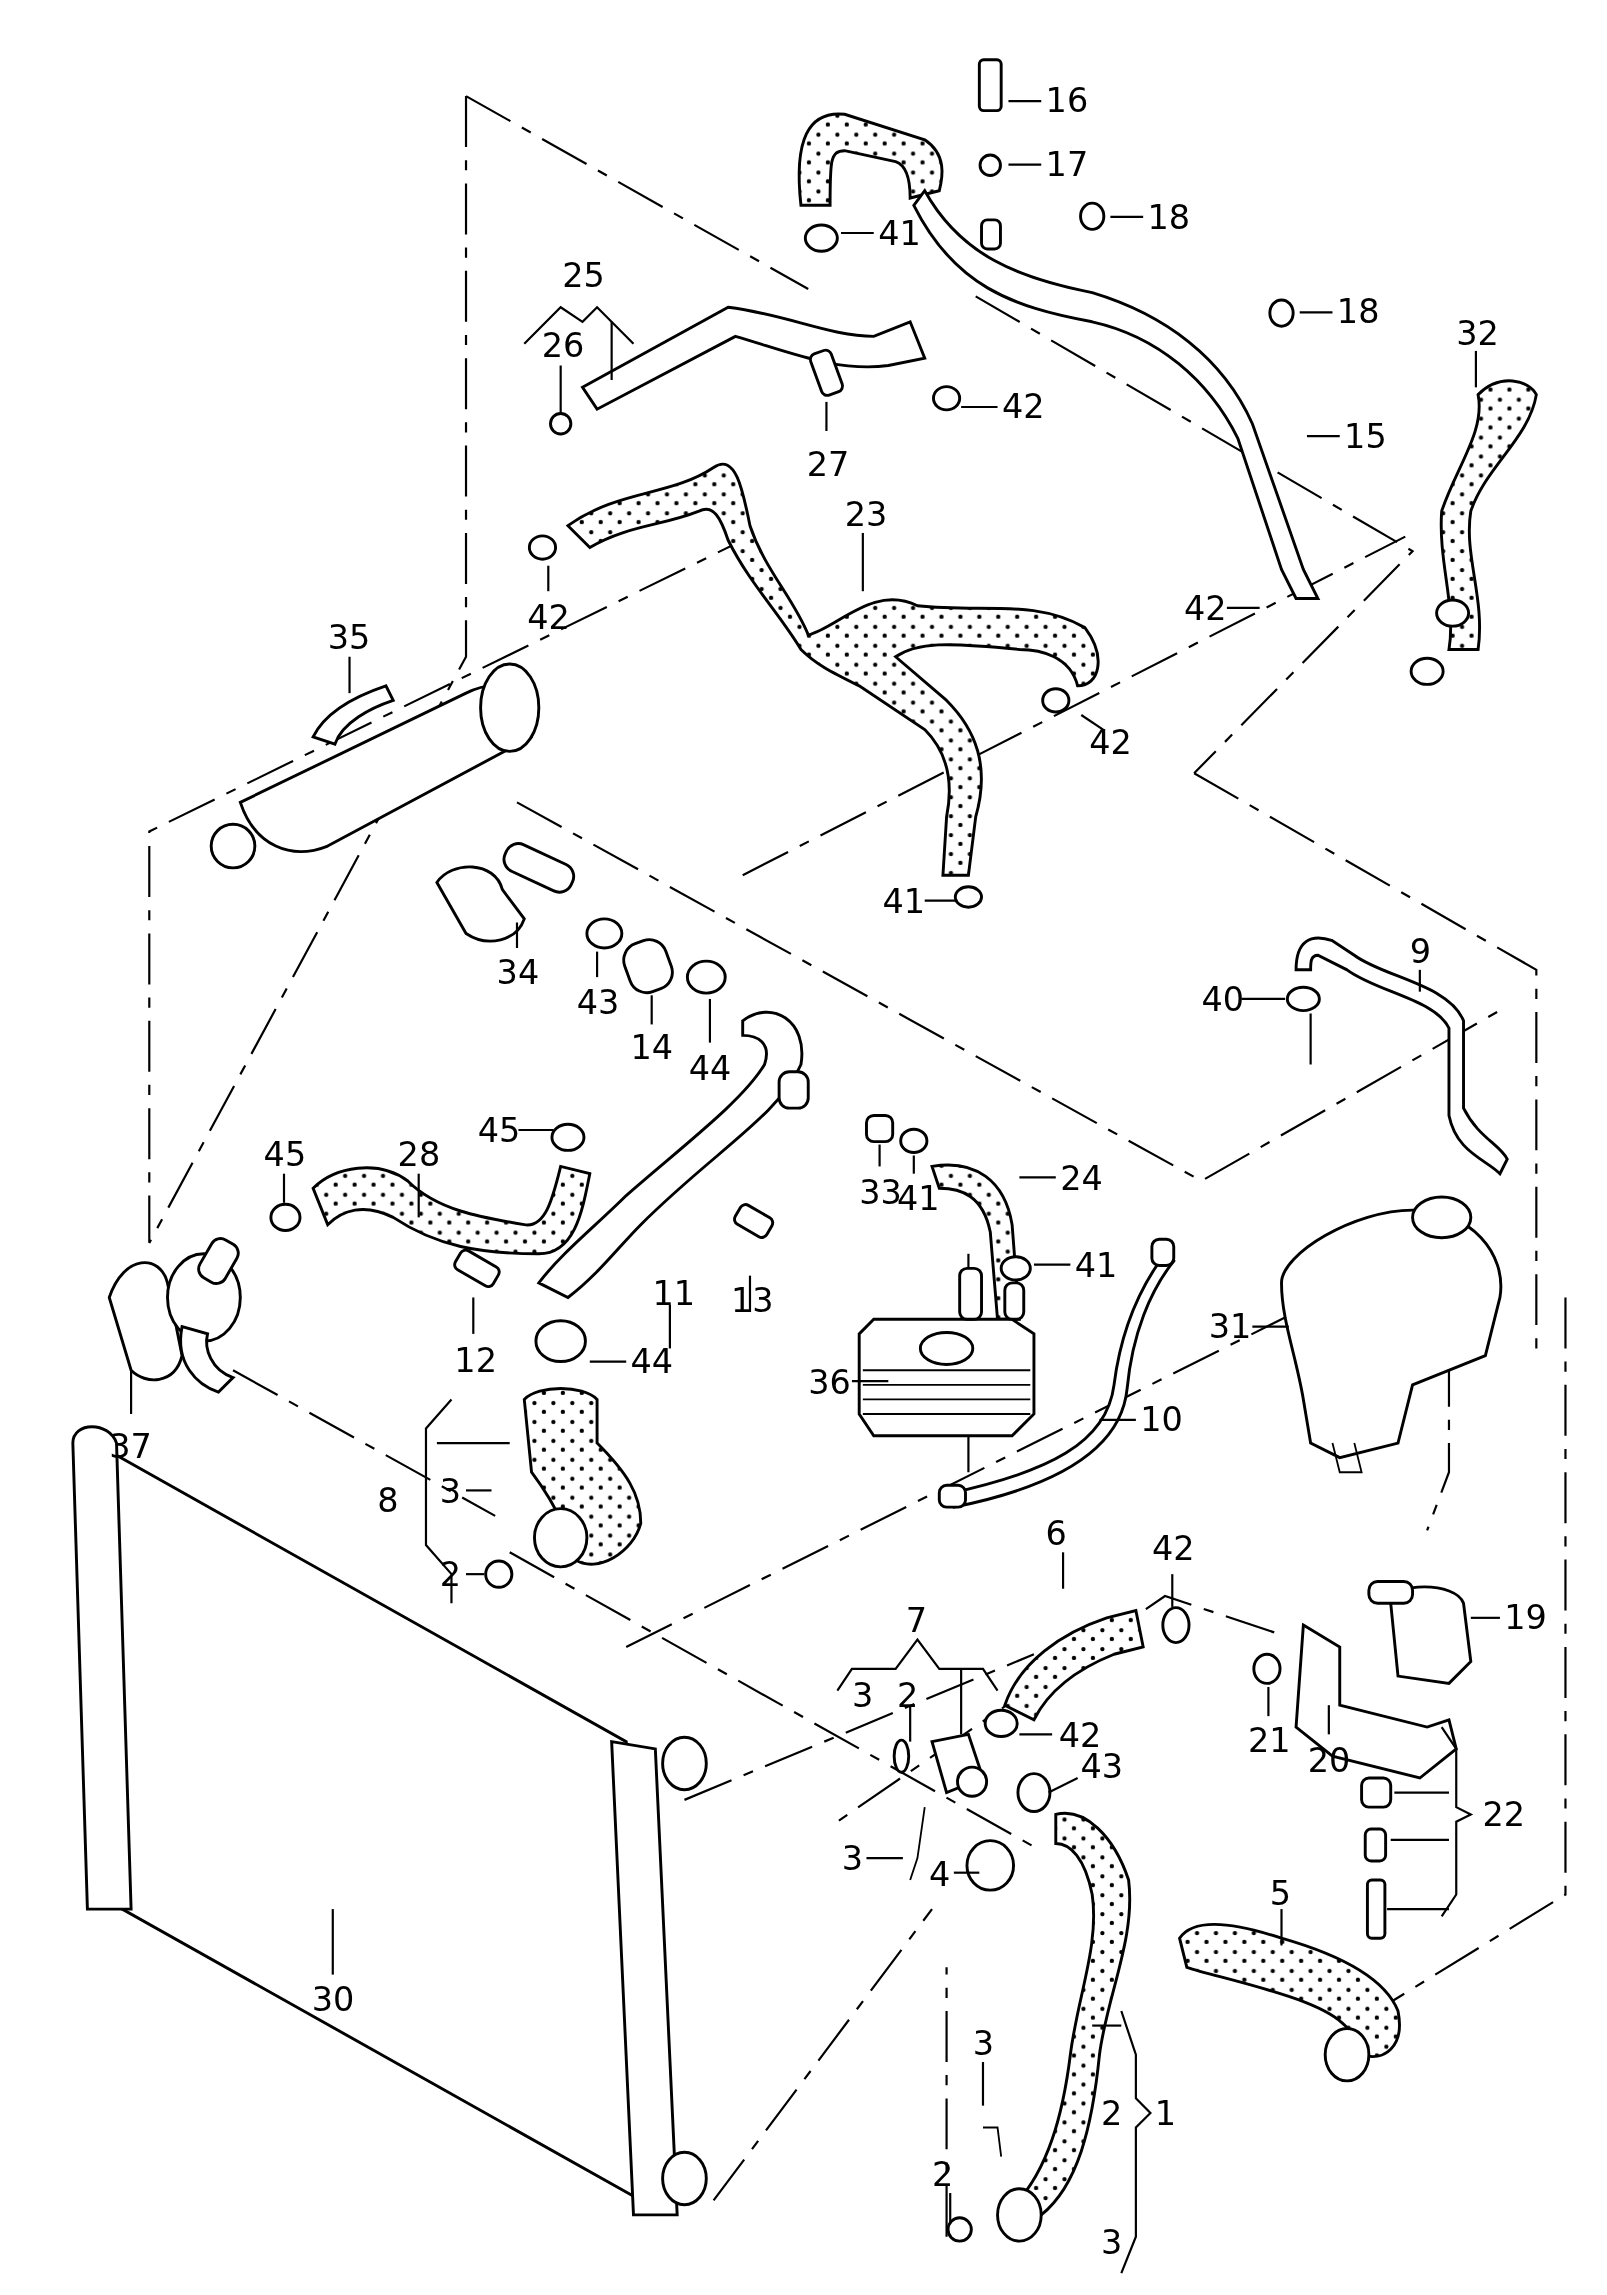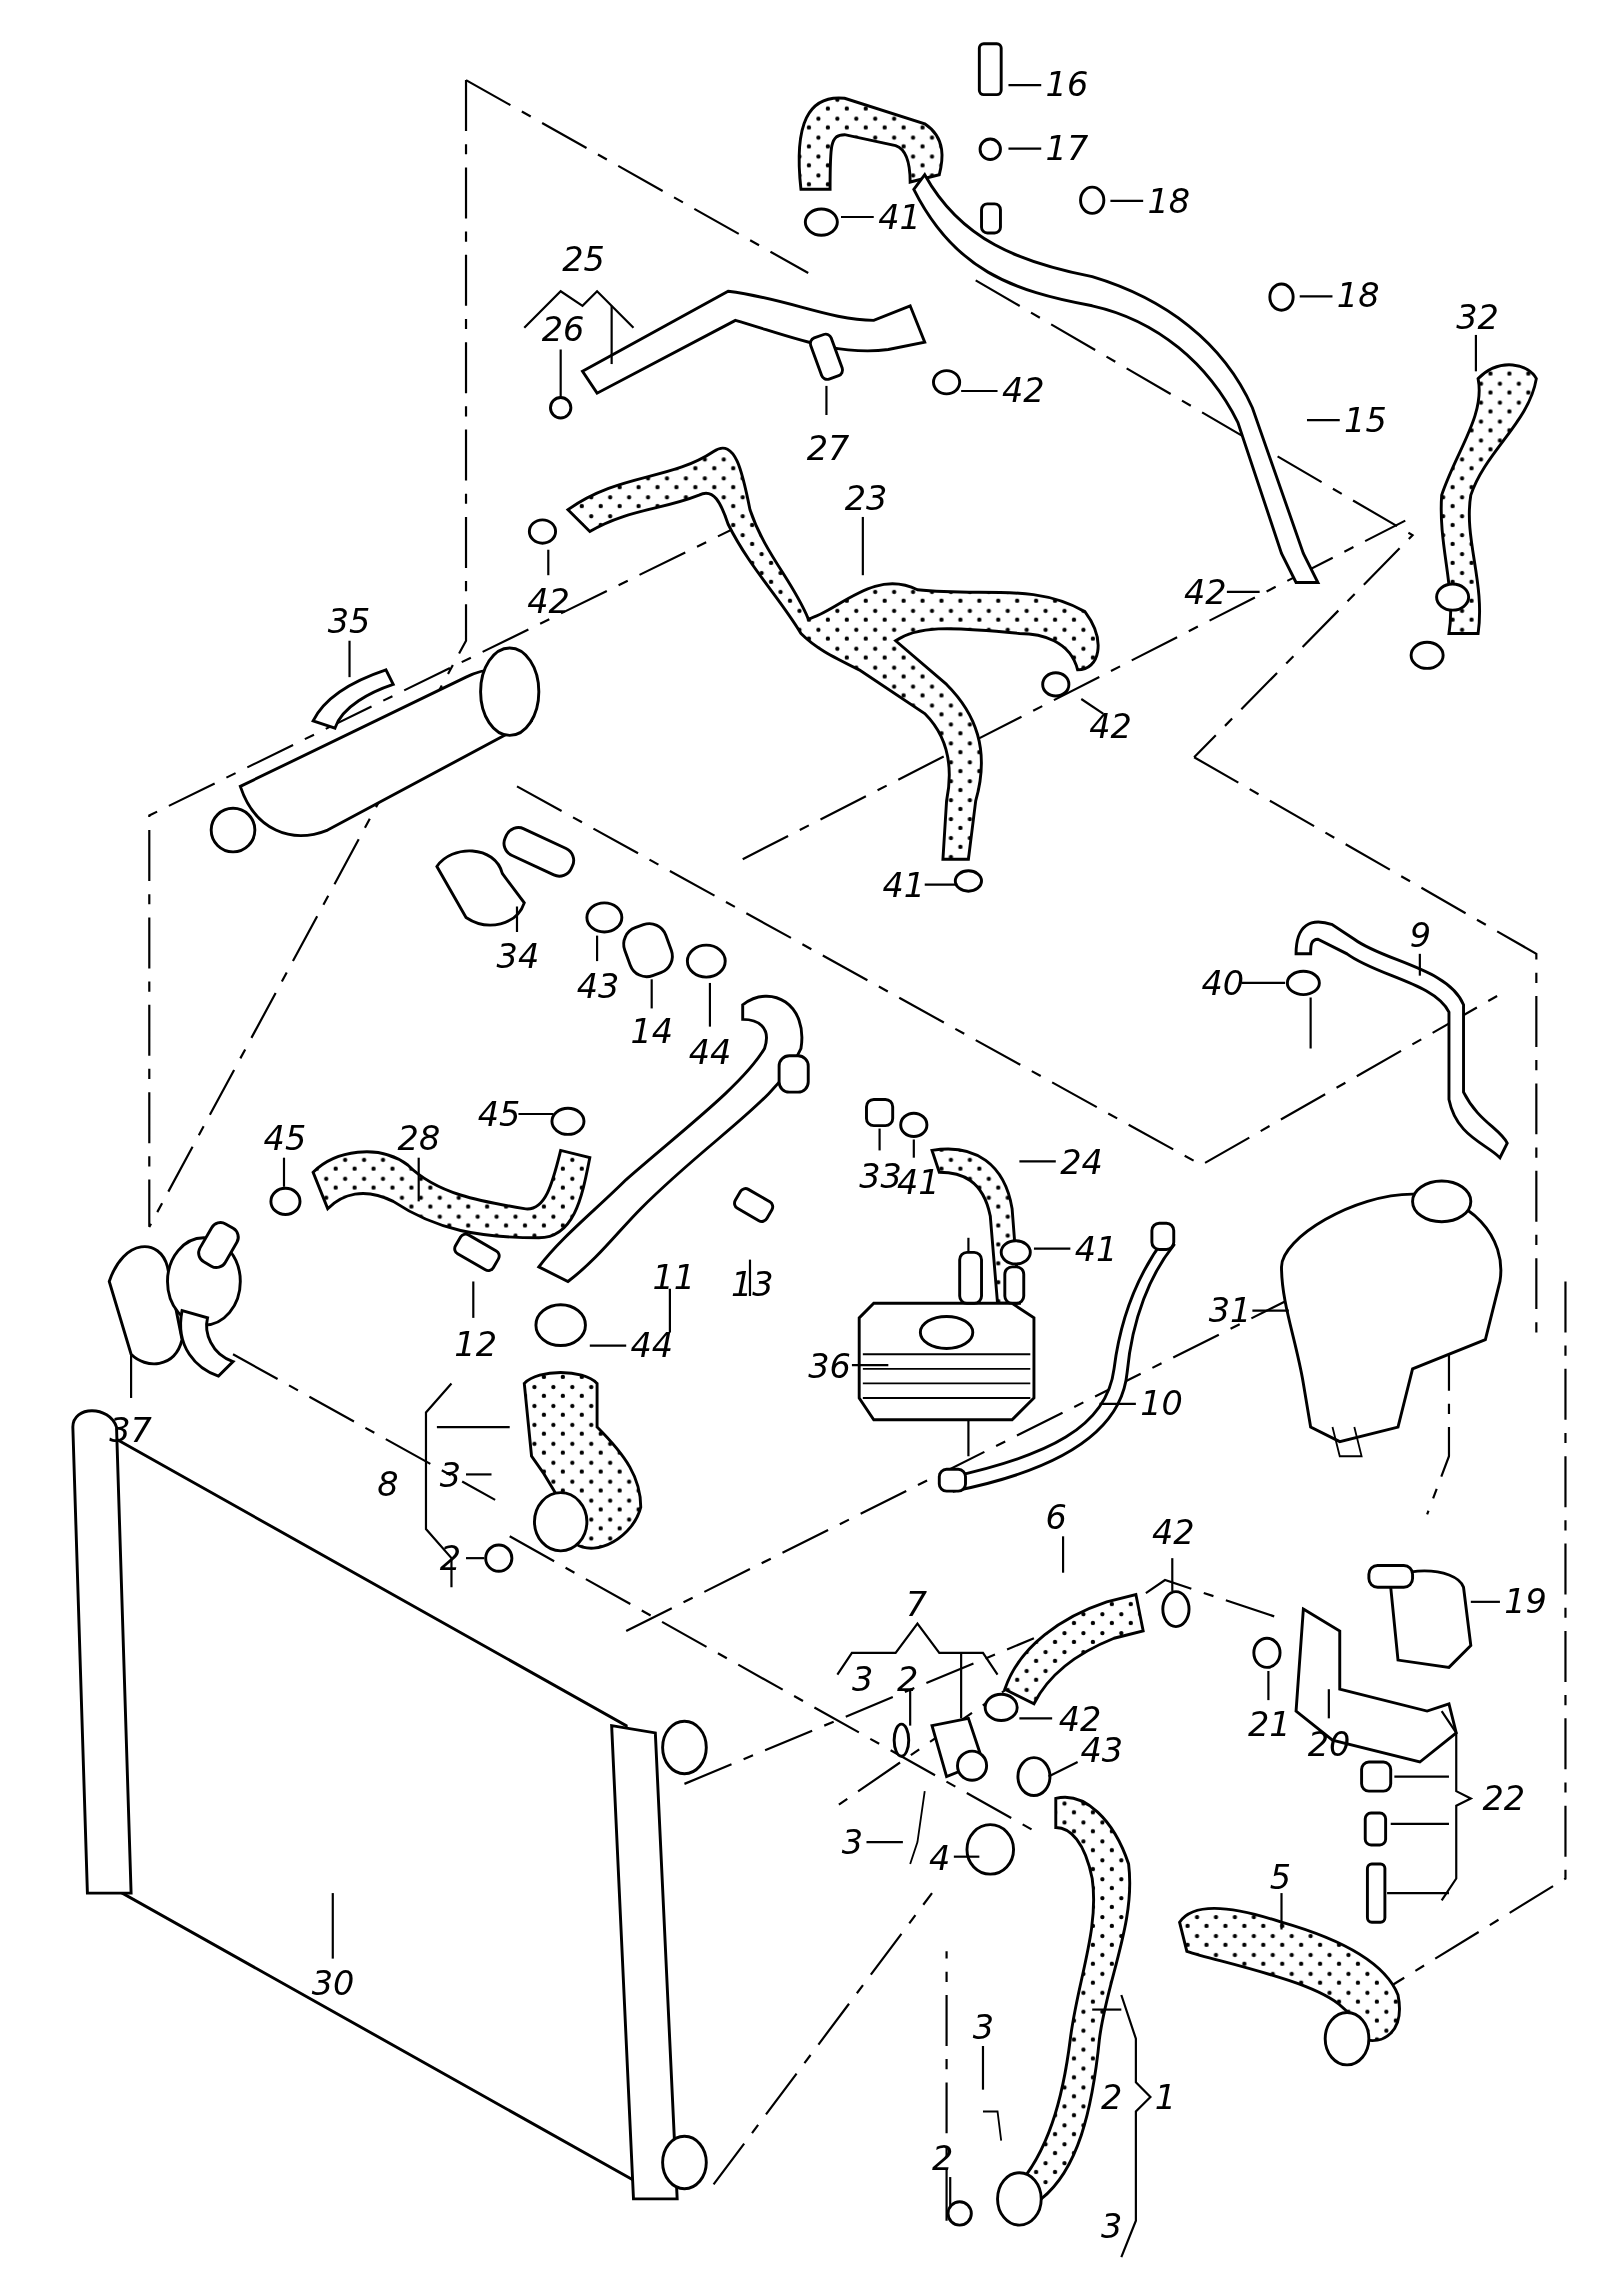--- a/index.html
+++ b/index.html
@@ -1,17 +1,17 @@
 <!DOCTYPE html>
 <html style="font-size:11.7px"><head>
 <meta charset="utf-8">
 <style>
   html,body{margin:0;padding:0;background:#ffffff;}
   body{width:1607px;height:2295px;overflow:hidden;font-family:"DejaVu Sans",sans-serif;}
-  #stage{position:absolute;left:0;top:0;width:1607px;height:1694px;font-style:italic;}
+  #stage{position:absolute;left:0;top:16px;width:1607px;height:1694px;}
   svg{display:block;}
   .lbl{font-family:"DejaVu Sans",sans-serif;font-size:46px;fill:#000;}
   .ln{stroke:#000;stroke-width:3;fill:none;}
   .dash{stroke:#000;stroke-width:3;fill:none;stroke-dasharray:70 18 14 18;}
   .part{stroke:#000;stroke-width:4;fill:#fff;}
   .hose{stroke:#000;stroke-width:4;fill:url(#dots);}
   .thin{stroke:#000;stroke-width:2.5;fill:none;}
 </style>
 </head>
 <body>

